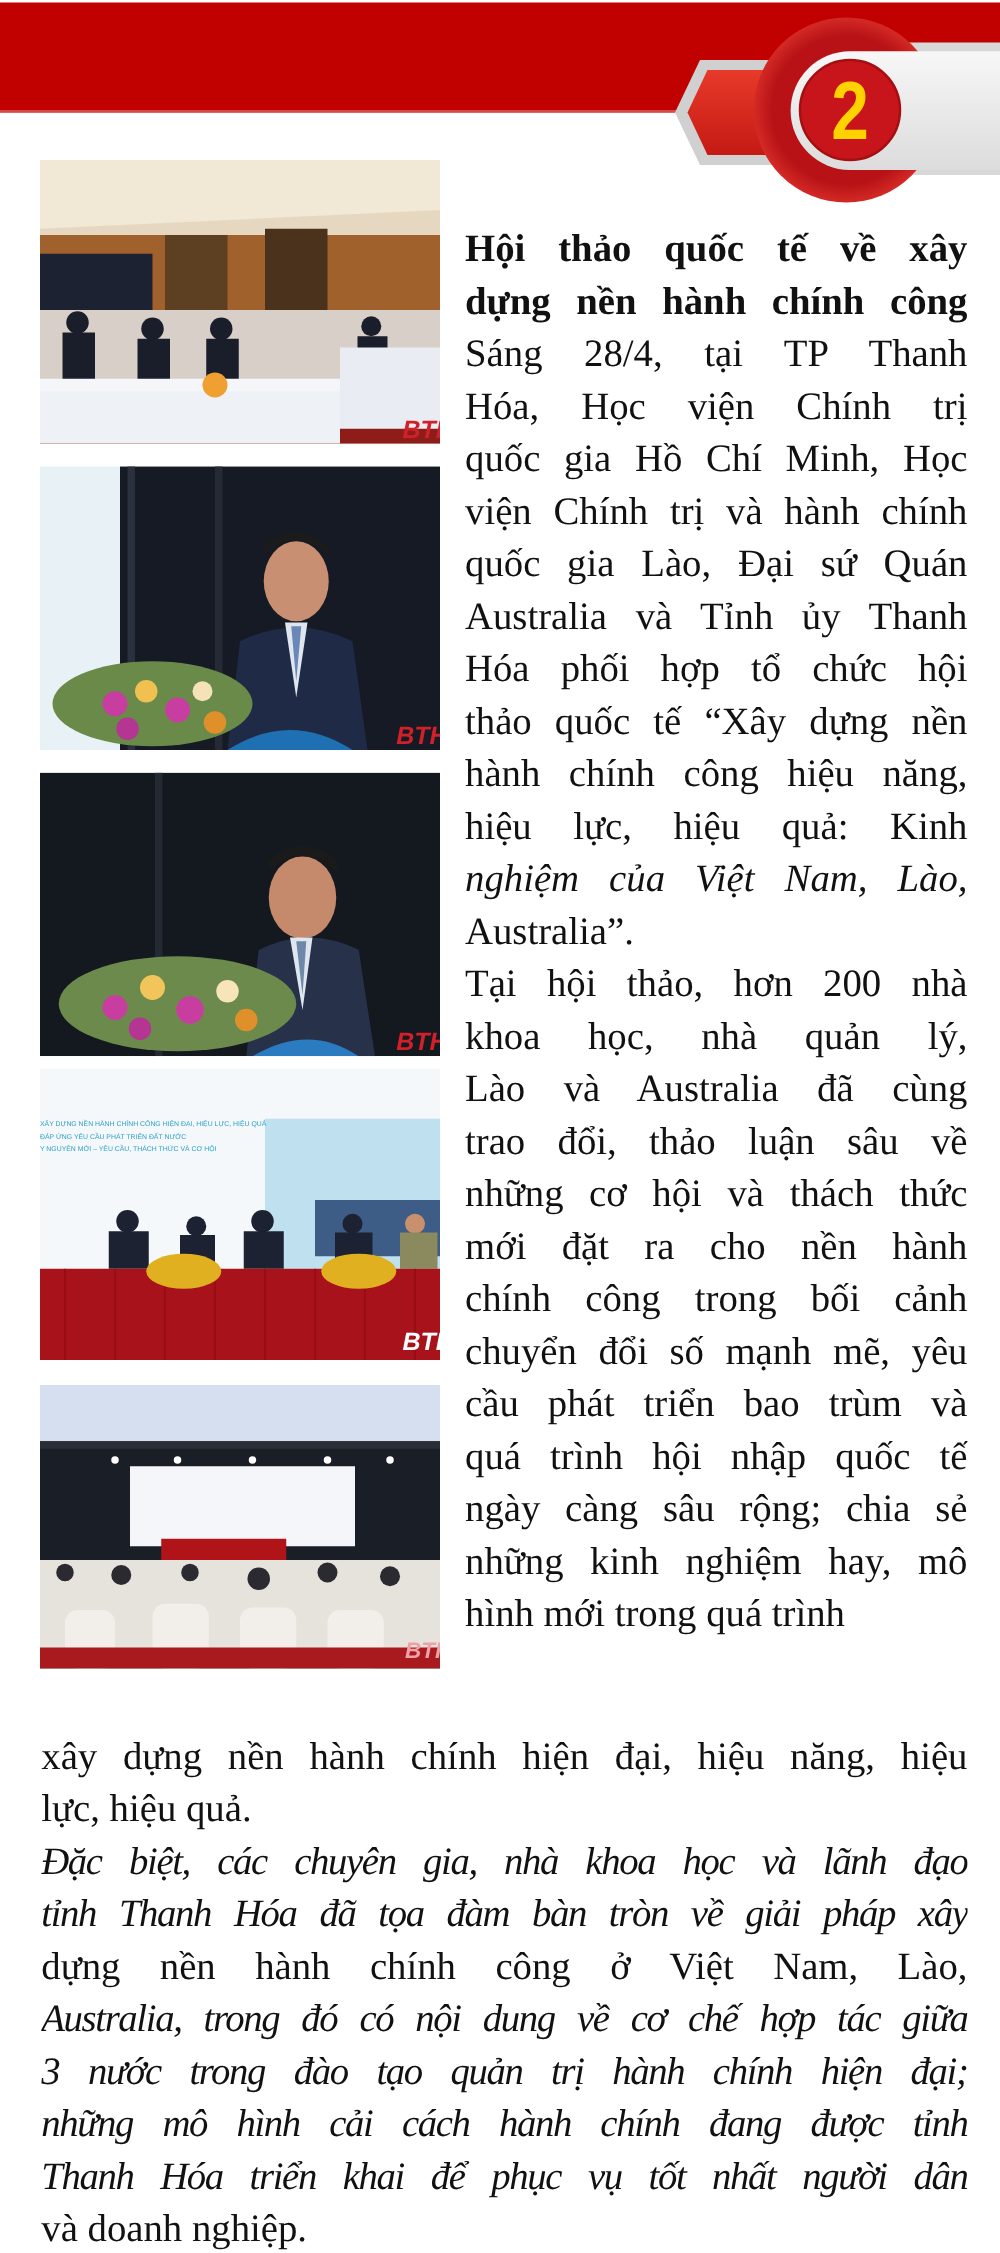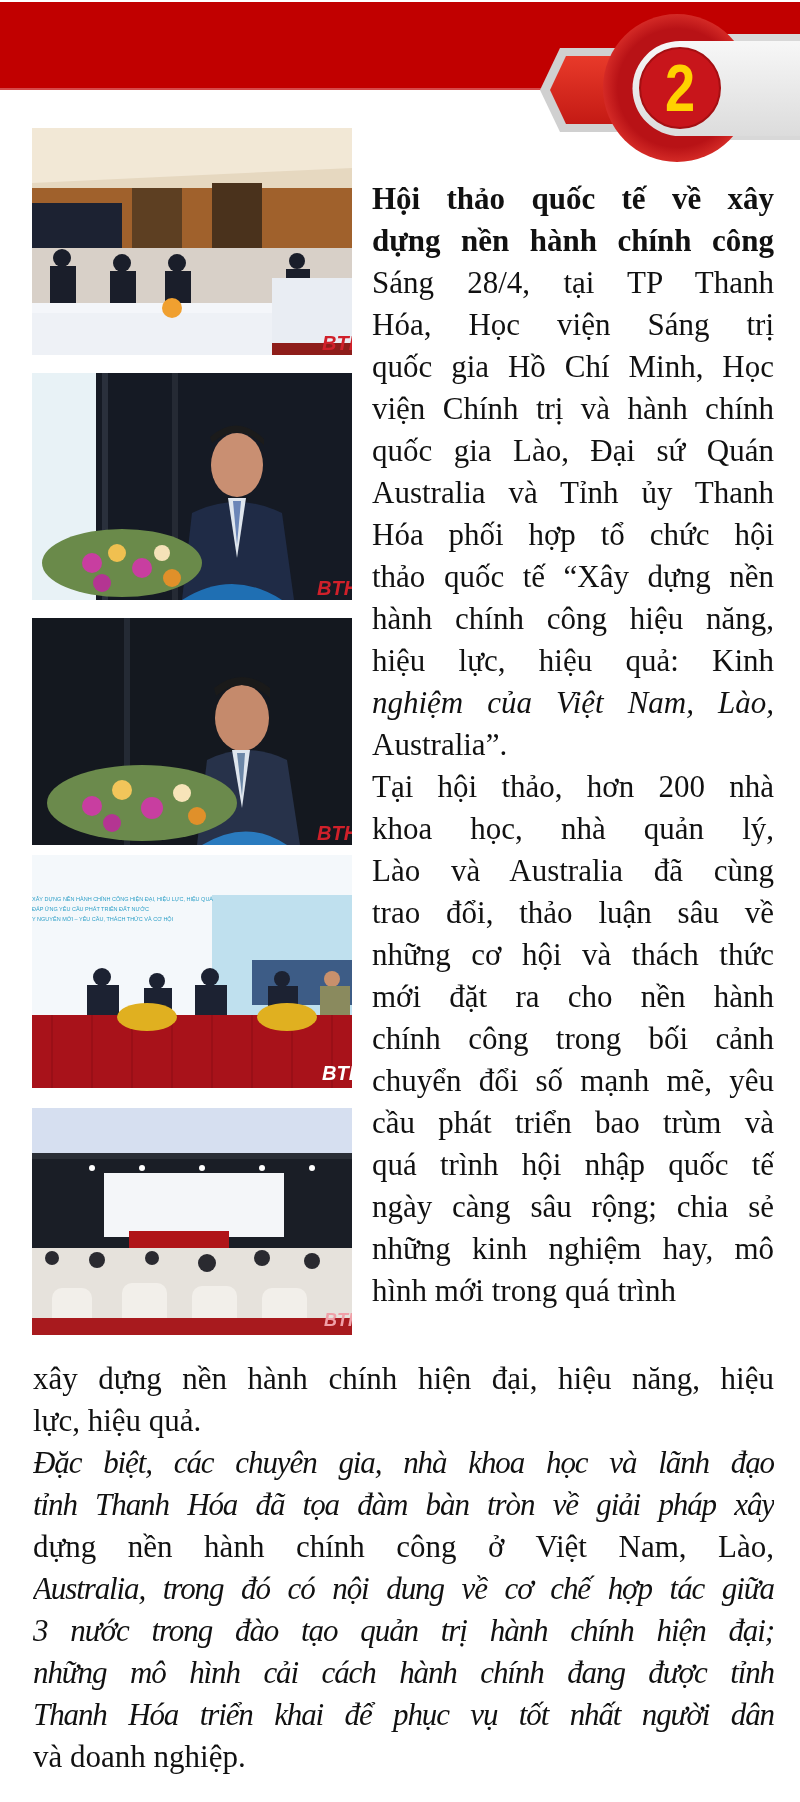--- a/index.html
+++ b/index.html
@@ -215,21 +215,21 @@
     </g>
     <rect x="0" y="210" width="320" height="17" fill="#a81a1e"></rect>
     <text x="292" y="218" font-family="Liberation Sans, sans-serif" font-weight="bold" font-style="italic" font-size="18" fill="#f0a0a8">BTH</text>
   </svg>
 </div>
 
 <div class="col-right">
   <span class="line bold" style="white-space: normal; overflow: hidden;">Hội thảo quốc tế về xây</span>
   <span class="line bold" style="white-space: normal; overflow: hidden;">dựng nền hành chính công</span>
   <span class="line" style="white-space: normal; overflow: hidden;">Sáng 28/4, tại TP Thanh</span>
-  <span class="line" style="white-space: normal; overflow: hidden;">Hóa, Học viện Sáng trị</span>
+  <span class="line" style="white-space: normal; overflow: hidden;">Hóa, Học viện Chính trị</span>
   <span class="line" style="white-space: normal; overflow: hidden;">quốc gia Hồ Chí Minh, Học</span>
   <span class="line" style="white-space: normal; overflow: hidden;">viện Chính trị và hành chính</span>
   <span class="line" style="white-space: normal; overflow: hidden;">quốc gia Lào, Đại sứ Quán</span>
   <span class="line" style="white-space: normal; overflow: hidden;">Australia và Tỉnh ủy Thanh</span>
   <span class="line" style="white-space: normal; overflow: hidden;">Hóa phối hợp tổ chức hội</span>
   <span class="line" style="white-space: normal; overflow: hidden;">thảo quốc tế “Xây dựng nền</span>
   <span class="line" style="white-space: normal; overflow: hidden;">hành chính công hiệu năng,</span>
   <span class="line" style="white-space: normal; overflow: hidden;">hiệu lực, hiệu quả: Kinh</span>
   <span class="line" style="white-space: normal; overflow: hidden; font-style: italic;">nghiệm của Việt Nam, Lào,</span>
   <span class="line last">Australia”.</span>
@@ -242,21 +242,21 @@
   <span class="line" style="white-space: normal; overflow: hidden;">chính công trong bối cảnh</span>
   <span class="line" style="white-space: normal; overflow: hidden;">chuyển đổi số mạnh mẽ, yêu</span>
   <span class="line" style="white-space: normal; overflow: hidden;">cầu phát triển bao trùm và</span>
   <span class="line" style="white-space: normal; overflow: hidden;">quá trình hội nhập quốc tế</span>
   <span class="line" style="white-space: normal; overflow: hidden;">ngày càng sâu rộng; chia sẻ</span>
   <span class="line" style="white-space: normal; overflow: hidden;">những kinh nghiệm hay, mô</span>
   <span class="line last">hình mới trong quá trình</span>
 </div>
 
 <div class="col-full">
-  <span class="line" style="white-space: normal; overflow: hidden;">xây dựng nền hành chính hiện đại, hiệu năng, hiệu</span>
+  <span class="line" style="white-space: normal; overflow: hidden; margin-top: 26px;">xây dựng nền hành chính hiện đại, hiệu năng, hiệu</span>
   <span class="line last">lực, hiệu quả.</span>
   <span class="line condensed" style="white-space: normal; overflow: hidden;">Đặc biệt, các chuyên gia, nhà khoa học và lãnh đạo</span>
   <span class="line condensed" style="white-space: normal; overflow: hidden;">tỉnh Thanh Hóa đã tọa đàm bàn tròn về giải pháp xây</span>
   <span class="line" style="white-space: normal; overflow: hidden;">dựng nền hành chính công ở Việt Nam, Lào,</span>
   <span class="line condensed" style="white-space: normal; overflow: hidden;">Australia, trong đó có nội dung về cơ chế hợp tác giữa</span>
   <span class="line condensed" style="white-space: normal; overflow: hidden;">3 nước trong đào tạo quản trị hành chính hiện đại;</span>
   <span class="line condensed" style="white-space: normal; overflow: hidden;">những mô hình cải cách hành chính đang được tỉnh</span>
   <span class="line condensed" style="white-space: normal; overflow: hidden;">Thanh Hóa triển khai để phục vụ tốt nhất người dân</span>
   <span class="line last">và doanh nghiệp.</span>
 </div>

